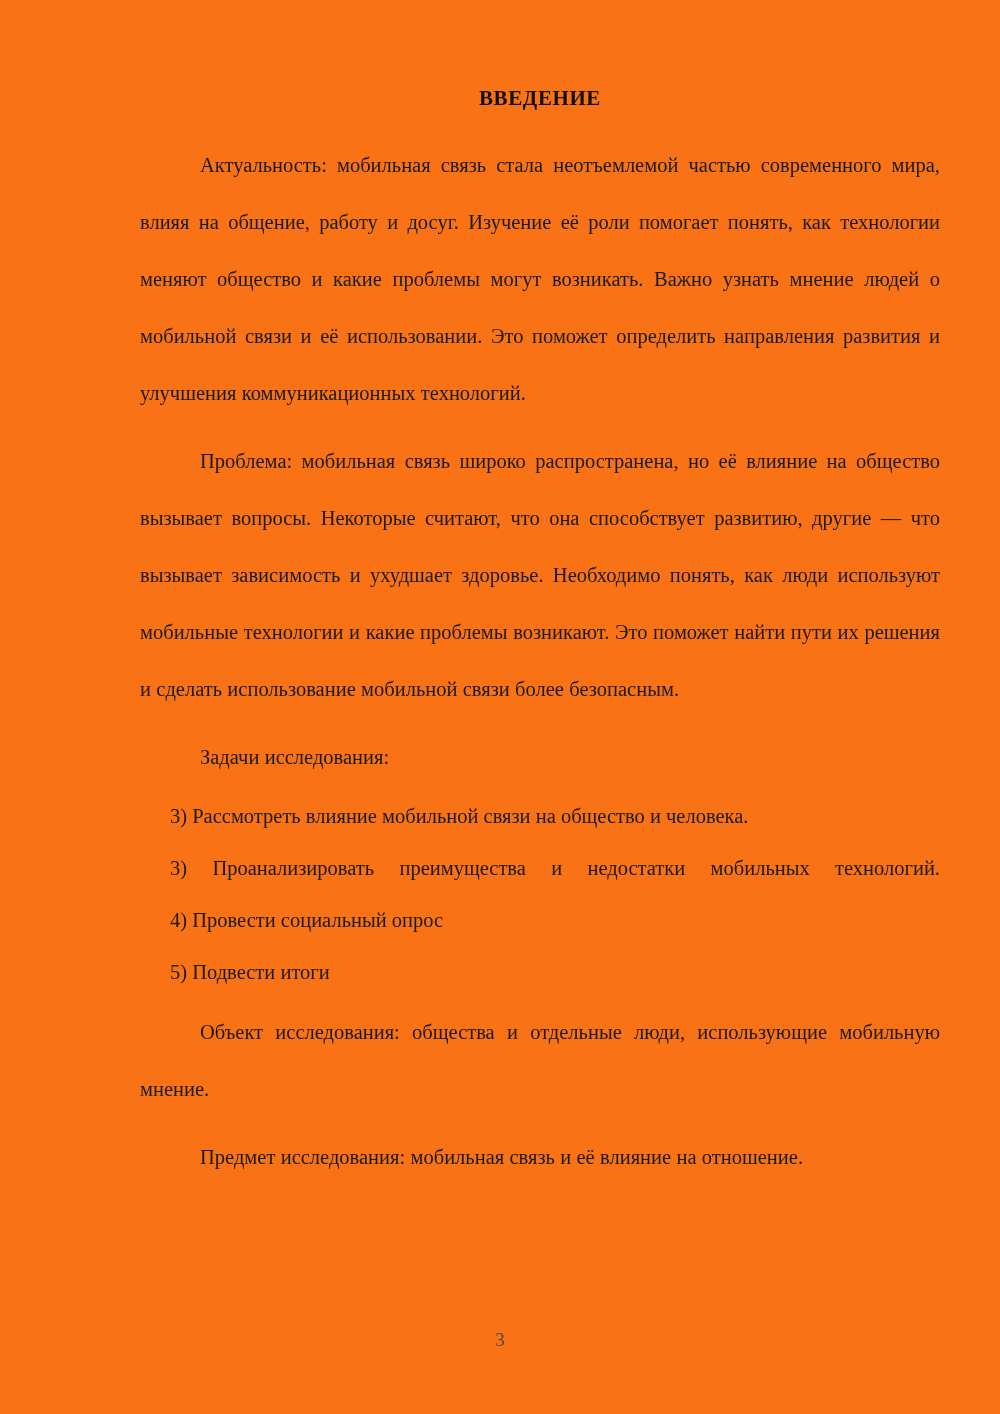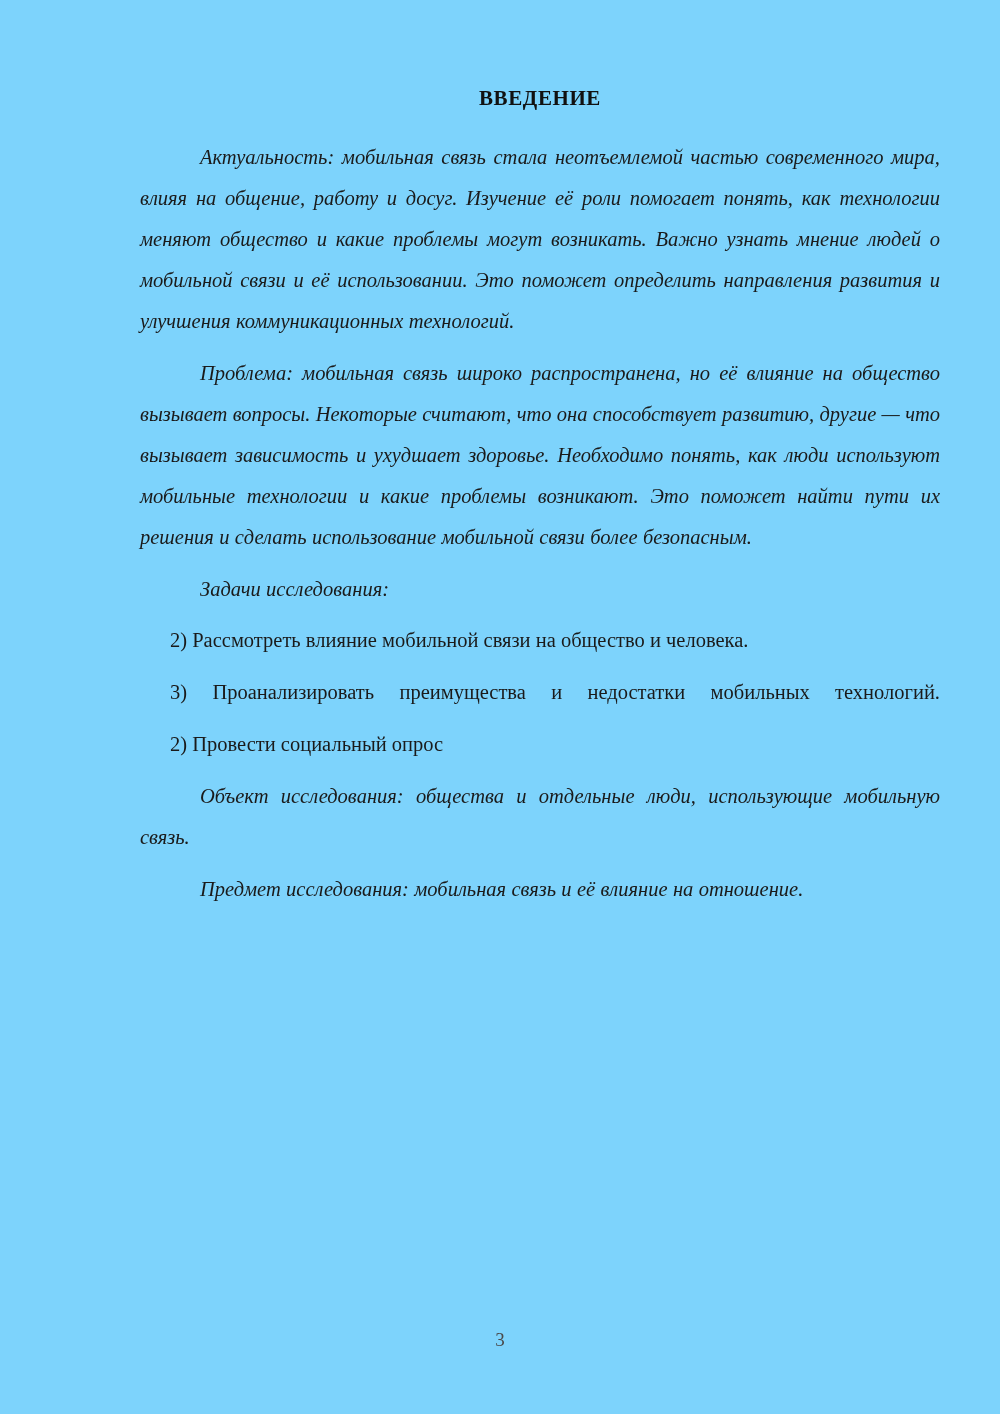--- a/index.html
+++ b/index.html
@@ -15,21 +15,21 @@
     font-family: "Liberation Serif", "DejaVu Serif", serif;
     color: #1a1a1a;
     overflow: hidden;
   }
 
   .page {
     position: absolute;
     inset: 0;
     width: 1000px;
     height: 1414px;
-    background: #7dd3fc;
+    background: #f97316;
   }
 
   .content {
     position: absolute;
     left: 140px;
     top: 86px;
     width: 800px;
   }
 
   .doc-heading {
@@ -37,29 +37,28 @@
     font-weight: bold;
     text-align: center;
     letter-spacing: 0.6px;
     margin: 0 0 26px 0;
     line-height: 1.2;
     color: #111111;
   }
 
   .para {
     font-size: 20.5px;
-    line-height: 41px;
+    line-height: 57px;
     text-align: justify;
     text-align-last: left;
     text-indent: 60px;
     margin: 0 0 11px 0;
     hyphens: none;
     word-spacing: 0.2px;
     color: #1a1a1a;
-    font-style: italic;
   }
 
   .para.tight {
     margin-bottom: 10px;
   }
 
   .list {
     list-style: none;
     margin: 0;
     padding: 0;
@@ -99,26 +98,27 @@
     <h1 class="doc-heading">ВВЕДЕНИЕ</h1>
 
     <p class="para">Актуальность: мобильная связь стала неотъемлемой частью современного мира, влияя на общение, работу и досуг. Изучение её роли помогает понять, как технологии меняют общество и какие проблемы могут возникать. Важно узнать мнение людей о мобильной связи и её использовании. Это поможет определить направления развития и улучшения коммуникационных технологий.</p>
 
     <p class="para">Проблема: мобильная связь широко распространена, но её влияние на общество вызывает вопросы. Некоторые считают, что она способствует развитию, другие — что вызывает зависимость и ухудшает здоровье. Необходимо понять, как люди используют мобильные технологии и какие проблемы возникают. Это поможет найти пути их решения и сделать использование мобильной связи более безопасным.</p>
 
 
     <p class="para tight">Задачи исследования:</p>
 
     <ol class="list">
-      <li class="list-item">2) Рассмотреть влияние мобильной связи на общество и человека.</li>
+      <li class="list-item">3) Рассмотреть влияние мобильной связи на общество и человека.</li>
       <li class="list-item justify-full">3) Проанализировать преимущества и недостатки мобильных технологий.</li>
-      <li class="list-item">2) Провести социальный опрос</li>
+      <li class="list-item">4) Провести социальный опрос</li>
+      <li class="list-item">5) Подвести итоги</li>
     </ol>
 
-    <p class="para">Объект исследования: общества и отдельные люди, использующие мобильную связь.</p>
+    <p class="para">Объект исследования: общества и отдельные люди, использующие мобильную мнение.</p>
 
     <p class="para">Предмет исследования: мобильная связь и её влияние на отношение.</p>
 
 
 
   </div>
 
   <div class="page-number">3</div>
 </div>
 

